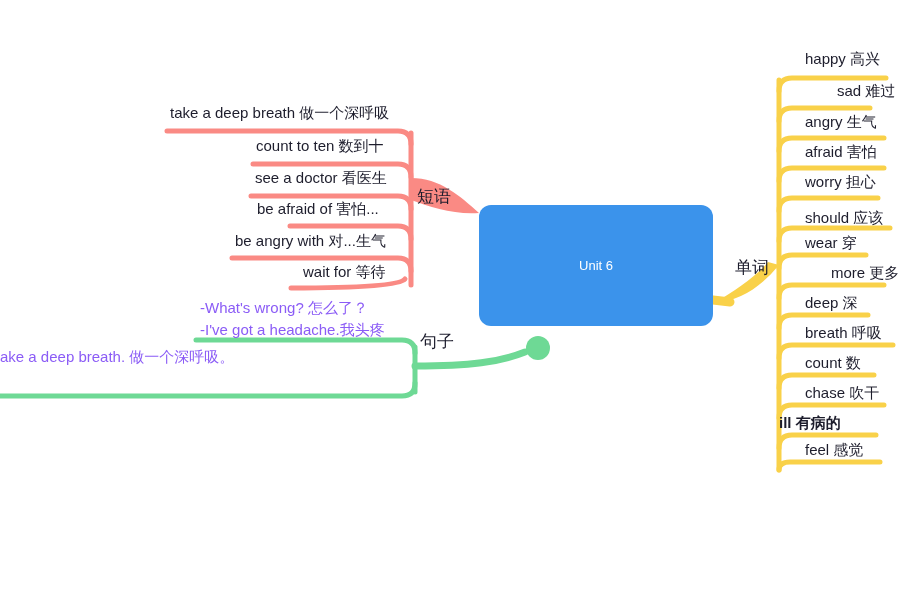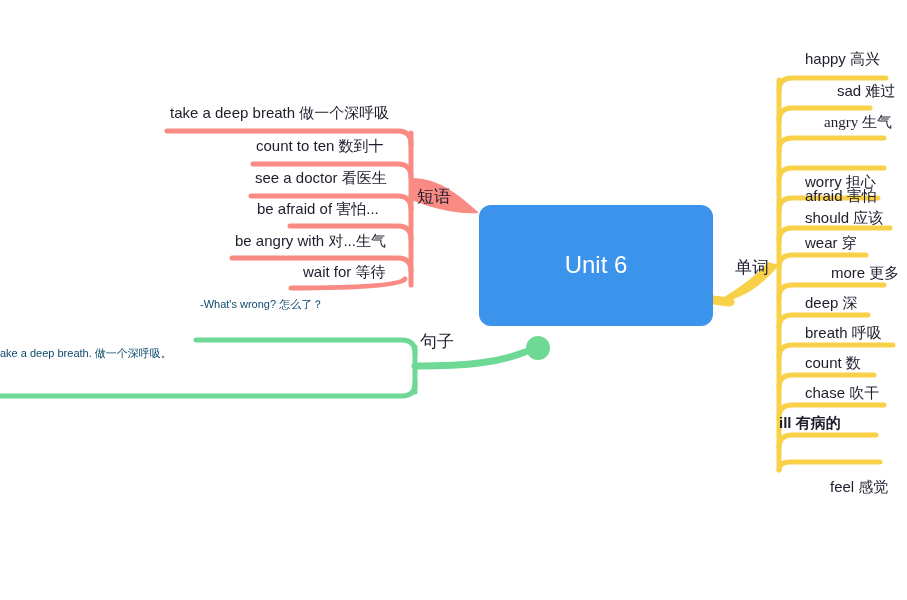--- a/index.html
+++ b/index.html
@@ -30,21 +30,21 @@
     position: absolute;
     left: 479px; top: 205px;
     width: 234px; height: 121px;
     background: #3b93eb;
     border-radius: 12px;
     display: flex;
     flex-direction: column;
     align-items: center;
     justify-content: center;
     color: #ffffff;
-    font-size: 24px;
+    font-size: 13px;
     line-height: 1.35;
     text-align: center;
     z-index: 5;
   }
   #central-node .ct-line { display: block; }
   
   .branch-name {
     position: absolute;
     font-size: 17px;
     color: #1b1b2b;
@@ -59,22 +59,22 @@
     position: absolute;
     font-size: 15px;
     color: #1d1d2c;
     white-space: nowrap;
     z-index: 4;
   }
   .leaf-text.right { text-align: left; }
   .leaf-text.left  { text-align: right; }
   .multi {
     position: absolute;
-    font-size: 11px;
-    color: #0c4a6e;
+    font-size: 15px;
+    color: #8b5cf6;
     white-space: nowrap;
     line-height: 1.45;
     z-index: 4;
   }
   .multi span { display: block; }
 </style>
 </head>
 <body>
 
 <div id="canvas">
@@ -144,33 +144,34 @@
 
   <div class="leaf-text left" style="left:170px; top:104px;">take a deep breath 做一个深呼吸</div>
   <div class="leaf-text left" style="left:256px; top:137px;">count to ten 数到十</div>
   <div class="leaf-text left" style="left:255px; top:169px;">see a doctor 看医生</div>
   <div class="leaf-text left" style="left:257px; top:200px;">be afraid of 害怕...</div>
   <div class="leaf-text left" style="left:235px; top:232px;">be angry with 对...生气</div>
   <div class="leaf-text left" style="left:303px; top:263px;">wait for 等待</div>
 
   <div class="leaf-text right" style="left:805px; top:50px;">happy 高兴</div>
   <div class="leaf-text right" style="left:805px; top:82px;margin-left:32px;">sad 难过</div>
-  <div class="leaf-text right" style="left:824px; top:113px;font-family:Liberation Serif, serif;">angry 生气</div>
-  <div class="leaf-text right" style="left:805px; top:143px;margin-top:44px;">afraid 害怕</div>
+  <div class="leaf-text right" style="left:805px; top:113px;">angry 生气</div>
+  <div class="leaf-text right" style="left:805px; top:143px;">afraid 害怕</div>
   <div class="leaf-text right" style="left:805px; top:173px;">worry 担心</div>
   <div class="leaf-text right" style="left:805px; top:209px;">should 应该</div>
   <div class="leaf-text right" style="left:805px; top:234px;">wear 穿</div>
   <div class="leaf-text right" style="left:831px; top:264px;">more 更多</div>
   <div class="leaf-text right" style="left:805px; top:294px;">deep 深</div>
   <div class="leaf-text right" style="left:805px; top:324px;">breath 呼吸</div>
   <div class="leaf-text right" style="left:805px; top:354px;">count 数</div>
   <div class="leaf-text right" style="left:805px; top:384px;">chase 吹干</div>
   <div class="leaf-text right" style="left:779px; top:414px;font-weight:bold;">ill 有病的</div>
-  <div class="leaf-text right" style="left:830px; top:441px;margin-top:37px;">feel 感觉</div>
+  <div class="leaf-text right" style="left:805px; top:441px;">feel 感觉</div>
 
   <div class="multi" style="left:200px; top:297px;">
     <span>-What's wrong? 怎么了？</span>
+    <span>-I've got a headache.我头疼</span>
   </div>
   <div class="multi" style="left:0px; top:346px;">
     <span>ake a deep breath. 做一个深呼吸。</span>
   </div>
 
 </div>
 
 </body></html>

